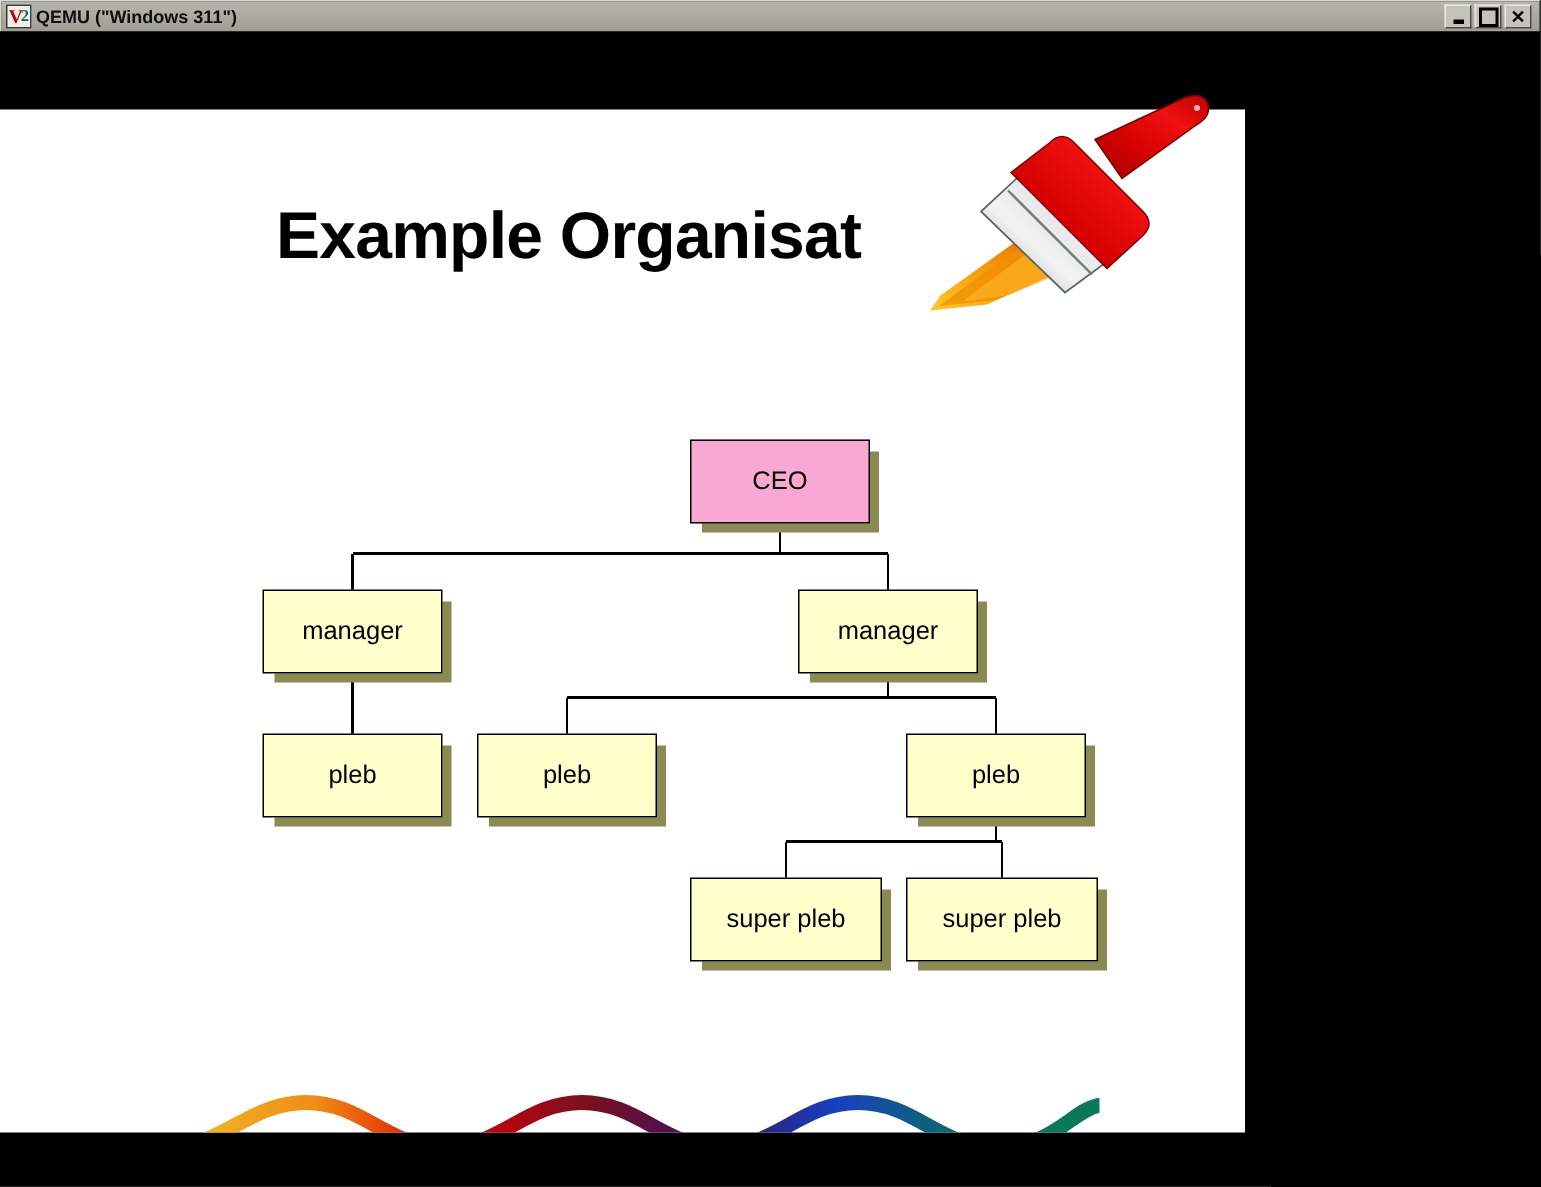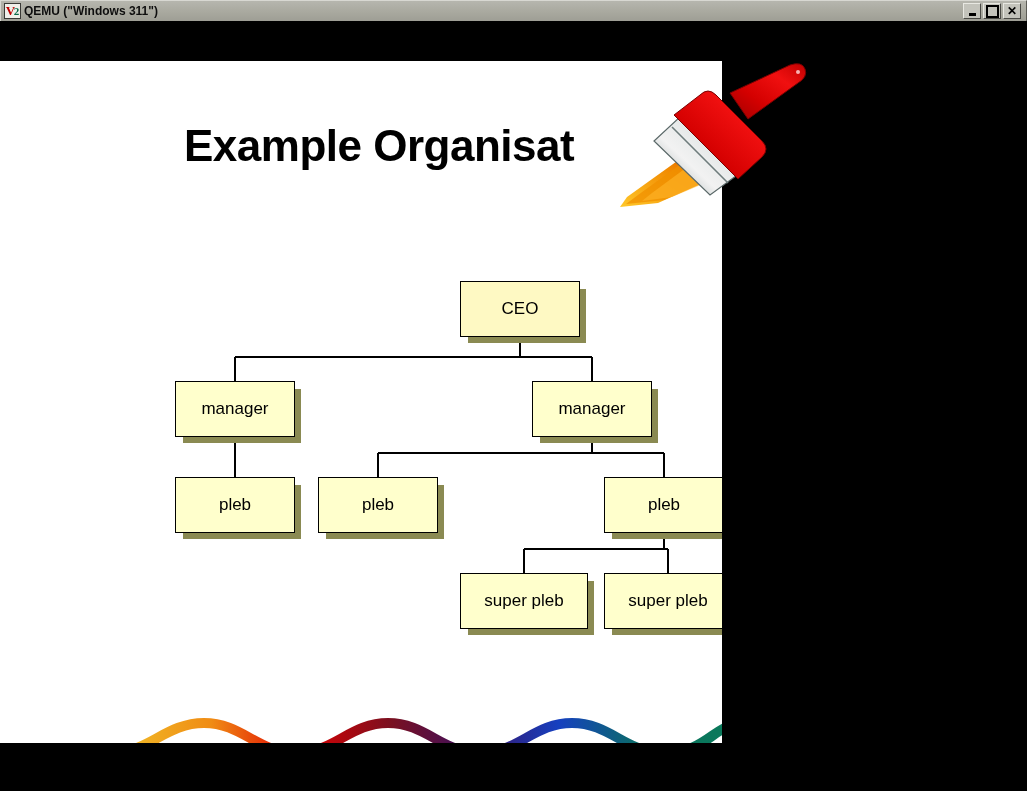--- a/index.html
+++ b/index.html
@@ -83,22 +83,22 @@
   
   #guest {
     position: absolute; left: 0; top: 21px;
     width: 1027px; height: 770px;
     background: #000000;
     overflow: hidden;
   }
 
   
   #slide {
-    position: absolute; left: 0px; top: 40px;
-    width: 722px; height: 682px;
+    position: absolute; left: 0px; top: 52px;
+    width: 830px; height: 682px;
     background: #ffffff;
     overflow: hidden;
   }
 
   #slide-title {
     position: absolute; left: 184px; top: 60px;
     width: 520px;
     font-size: 44px; font-weight: bold;
     line-height: 50px;
     color: #000000;
@@ -168,21 +168,21 @@
             <line x1="592" y1="376" x2="592" y2="392" stroke="#000000" stroke-width="1.4" shape-rendering="crispEdges"></line>
             <line x1="378" y1="392" x2="664" y2="392" stroke="#000000" stroke-width="1.4" shape-rendering="crispEdges"></line>
             <line x1="378" y1="392" x2="378" y2="416" stroke="#000000" stroke-width="1.4" shape-rendering="crispEdges"></line>
             <line x1="664" y1="392" x2="664" y2="416" stroke="#000000" stroke-width="1.4" shape-rendering="crispEdges"></line>
             <line x1="664" y1="472" x2="664" y2="488" stroke="#000000" stroke-width="1.4" shape-rendering="crispEdges"></line>
             <line x1="524" y1="488" x2="668" y2="488" stroke="#000000" stroke-width="1.4" shape-rendering="crispEdges"></line>
             <line x1="524" y1="488" x2="524" y2="512" stroke="#000000" stroke-width="1.4" shape-rendering="crispEdges"></line>
             <line x1="668" y1="488" x2="668" y2="512" stroke="#000000" stroke-width="1.4" shape-rendering="crispEdges"></line>
           </svg>
 
-      <div class="node" style="left: 460px; top: 220px; width: 120px; height: 56px; background: #fef9c3; border-color: rgb(0, 0, 0); box-shadow: rgb(138, 138, 82) 7px 7px 0px -1px;">
+      <div class="node" style="left: 460px; top: 220px; width: 120px; height: 56px; background: #f9a8d4; border-color: rgb(0, 0, 0); box-shadow: rgb(138, 138, 82) 7px 7px 0px -1px;">
             <span class="lbl">CEO</span>
           </div>
           <div class="node" style="left: 175px; top: 320px; width: 120px; height: 56px; background: rgb(255, 255, 204); border-color: rgb(0, 0, 0); box-shadow: rgb(138, 138, 82) 7px 7px 0px -1px;">
             <span class="lbl">manager</span>
           </div>
           <div class="node" style="left: 532px; top: 320px; width: 120px; height: 56px; background: rgb(255, 255, 204); border-color: rgb(0, 0, 0); box-shadow: rgb(138, 138, 82) 7px 7px 0px -1px;">
             <span class="lbl">manager</span>
           </div>
           <div class="node" style="left: 175px; top: 416px; width: 120px; height: 56px; background: rgb(255, 255, 204); border-color: rgb(0, 0, 0); box-shadow: rgb(138, 138, 82) 7px 7px 0px -1px;">
             <span class="lbl">pleb</span>

